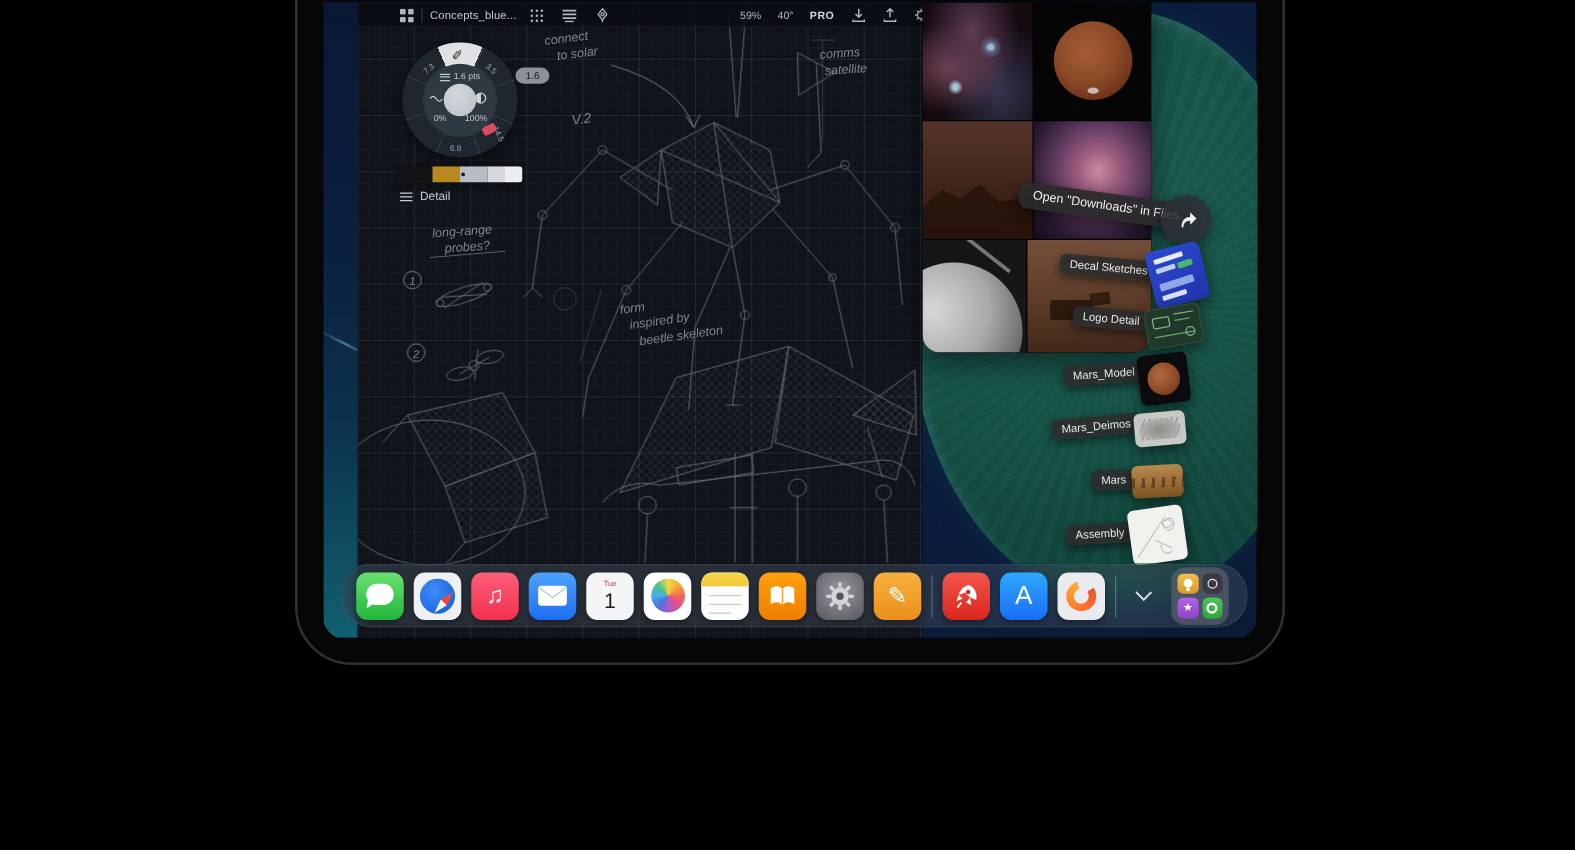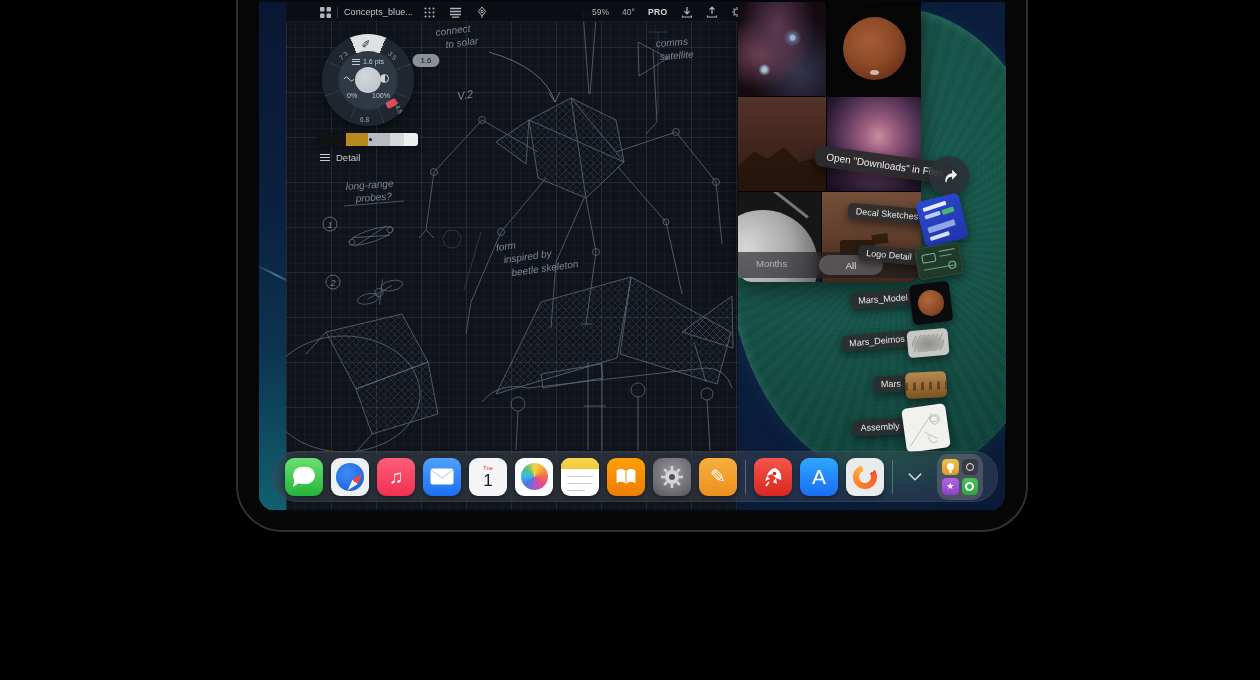--- a/index.html
+++ b/index.html
@@ -430,24 +430,20 @@
             </div>
           <div class="ph ph-nebula-orange"></div>
           <div class="ph ph-craft">
               <div class="limb"></div>
               <div class="boom"></div>
             </div>
           <div class="ph ph-rover">
               <div class="r1"></div>
               <div class="r2"></div>
             </div>
-          <div class="ph-bar">
-            <span class="ph-tab-months">Months</span>
-            <span class="ph-tab-all">All</span>
-          </div>
         </div>
 
         <div class="drag-tooltip" style="left:626px;top:163px;">Open "Downloads" in Files</div>
 
         <div class="share-badge">
           <svg width="20" height="20" viewBox="0 0 32 32">
               <path d="M10 25 C10 16 15 12 21 12 L21 6 L29 14 L21 22 L21 17 C17 17 13 18 12 26 Z" fill="#f2f3f5"></path>
             </svg>
         </div>
 

